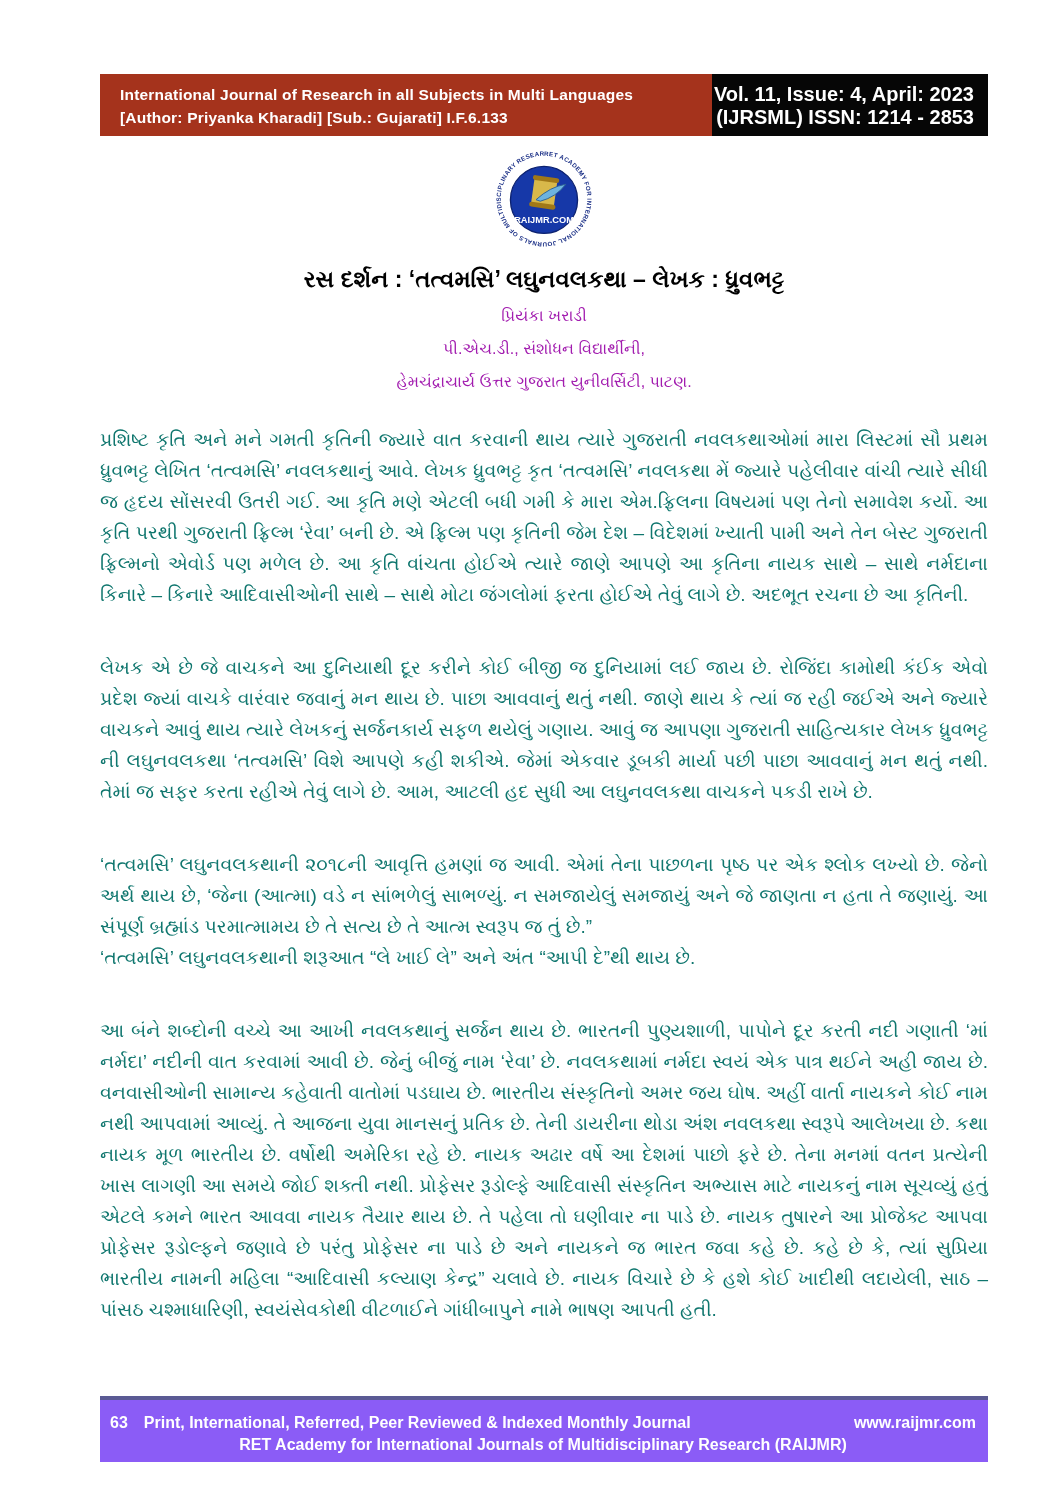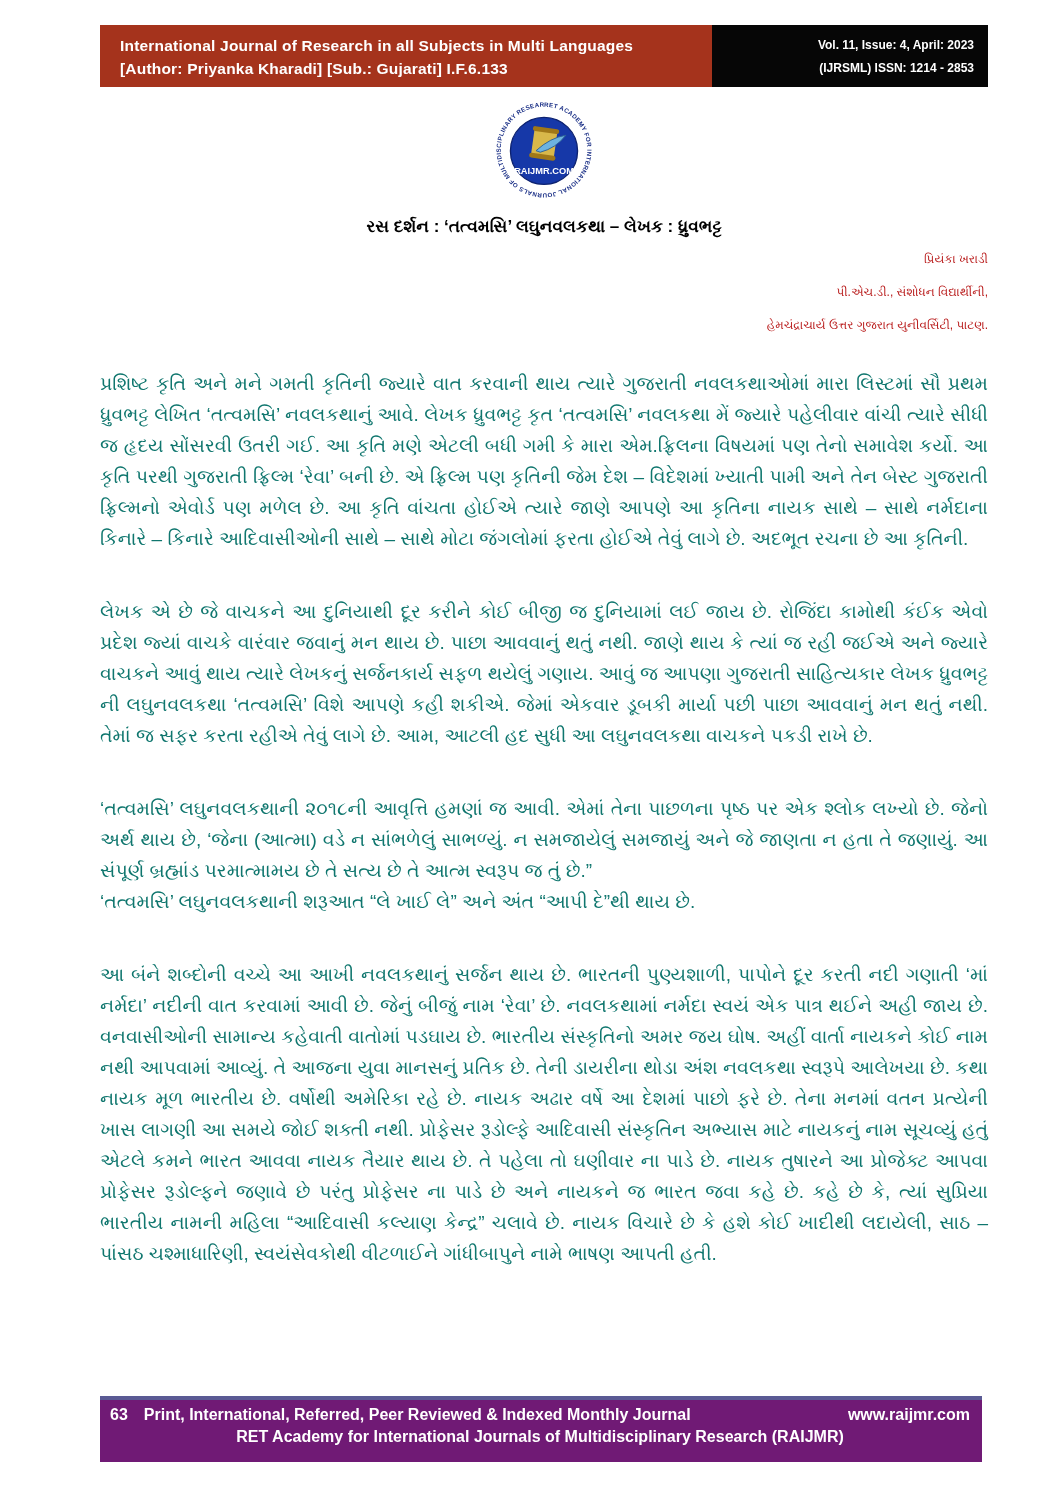--- a/index.html
+++ b/index.html
@@ -10,55 +10,55 @@
     height: 1497px;
     background: #ffffff;
     font-family: "Liberation Sans", sans-serif;
     color: #111;
     overflow: hidden;
     margin: 0 auto;
   }
   .content { margin-left: 100px; margin-right: 70px; }
 
   
-  .header { display: flex; margin-top: 25px; height: 62px; }
+  .header { display: flex; margin-top: 74px; height: 62px; }
   .header-left {
     width: 612px; background: #A5331C; color: #fff;
     padding: 9px 10px 0 20px;
     font-weight: bold; font-size: 15.5px; line-height: 23px;
     letter-spacing: 0.2px;
   }
   .header-right {
     flex: 1; background: #060606; color: #fff;
     padding: 9px 14px 10px 0; text-align: right;
-    font-weight: bold; font-size: 12px; line-height: 23px;
+    font-weight: bold; font-size: 20px; line-height: 23px;
   }
 
   
   .logo-wrap { text-align: center; margin-top: 10px; height: 106px; }
 
   
   .title {
-    text-align: center; font-weight: bold; font-size: 17px;
+    text-align: center; font-weight: bold; font-size: 23px;
     margin-top: 14px; color: #000;
   }
-  .author-block { text-align: right; font-size: 12px; line-height: 33px; margin-top: 6px; color: #b91c1c; }
+  .author-block { text-align: center; font-size: 16px; line-height: 33px; margin-top: 6px; color: #a21caf; }
 
   
   .body-text { margin-top: 26px; font-size: 19px; line-height: 31px; text-align: justify; color: #0f766e; }
   .para { margin-bottom: 42px; }
   .para.tight { margin-bottom: 0; }
   .para.last { margin-bottom: 0; }
 
   
   .footer {
-    position: absolute; left: 100px; right: 76px; top: 1396px;
-    background: #701a75; border-top: 4px solid #5A5A94;
+    position: absolute; left: 100px; right: 70px; top: 1396px;
+    background: #8b5cf6; border-top: 4px solid #5A5A94;
     color: #fff; font-weight: bold; font-size: 16px;
-    padding: 6px 12px 10px 10px; height: 66px;
+    padding: 14px 12px 10px 10px; height: 66px;
   }
   .footer-row1 { display: flex; align-items: baseline; }
   .footer-page-number { margin-right: 16px; }
   .footer-journal-type { flex: 1; }
   .footer-site { text-align: center; }
   .footer-row2 { text-align: center; margin-top: 4px; }
 </style>
 </head>
 <body>
 

